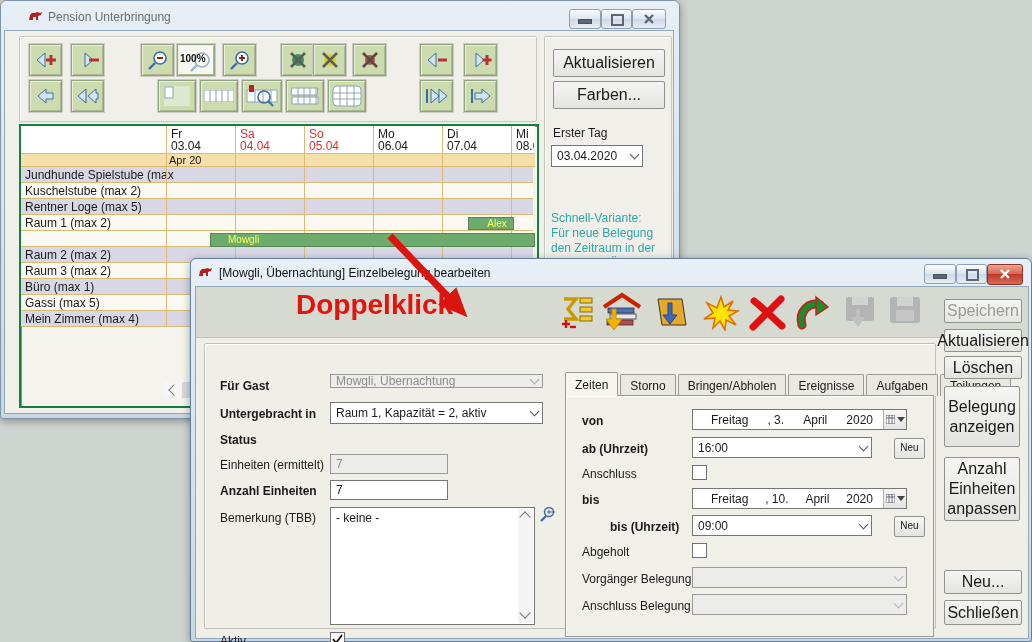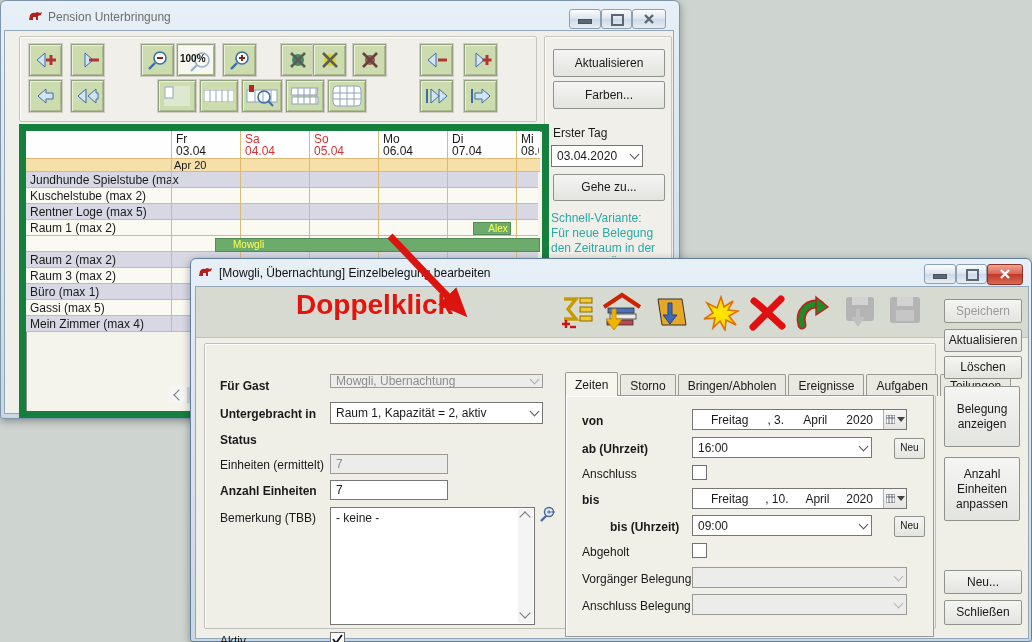--- a/index.html
+++ b/index.html
@@ -20,21 +20,21 @@
   
   .tbtn{position:absolute;width:31px;height:30px;background:#ccdcae;border:1px solid #93a183;
         box-shadow:inset 1px 1px 0 #e9f1da,inset -1px -1px 0 #aab98e,0 0 0 1px #cdcdc5;}
   .tbtn svg{position:absolute;left:50%;top:50%;transform:translate(-50%,-50%);}
   .tbtn.white{background:#f7f7f2;}
   .zl{position:absolute;left:2px;top:8px;font-size:10px;font-weight:bold;color:#111;}
   .gbox{position:absolute;border:1px solid #c6c6be;box-shadow:inset 1px 1px 0 #ffffff;border-radius:2px;}
   
   .btn{position:absolute;display:flex;align-items:center;justify-content:center;text-align:center;
        background:linear-gradient(#f5f5f3,#e3e3df);border:1px solid #8e948c;border-radius:2px;
-       font-size:12px;color:#1a1a1a;line-height:1.25;}
+       font-size:16px;color:#1a1a1a;line-height:1.25;}
   .btn.disabled{color:#9a9a9a;}
   
   .row{position:absolute;left:20px;width:512px;height:16px;border-bottom:1px solid #ddba74;box-sizing:border-box;}
   .row .rl{position:absolute;left:4px;top:1px;white-space:nowrap;overflow:hidden;width:150px;}
   .vline{position:absolute;width:1px;background:#ddba74;}
   .daytxt{position:absolute;font-size:12px;line-height:13px;white-space:nowrap;overflow:hidden;}
   .red{color:#d8302f;}
   .bar-ev{position:absolute;background:#6dab6d;border:1px solid #558a55;box-sizing:border-box;
           color:#ffff55;font-size:10px;line-height:11px;padding-left:3px;overflow:hidden;white-space:nowrap;}
   
@@ -216,29 +216,28 @@
       <div class="gbox" style="left:539px;top:5px;width:126px;height:368px;"></div>
       <div class="btn" style="left:548px;top:18px;width:110px;height:26px;">Aktualisieren</div>
       <div class="btn" style="left:548px;top:50px;width:110px;height:26px;">Farben...</div>
       <span class="lbl" style="left:548px;top:95px;">Erster Tag</span>
       <div class="combo" style="left:546px;top:114px;width:92px;height:22px;">
         <span class="val">03.04.2020</span>
         <span class="dd">
             <span class="chev"></span>
           </span>
       </div>
-      <div class="btn" style="left:548px;top:143px;width:110px;height:25px;">Gehe zu...</div>
       <div class="abs teal" style="left:546px;top:180px;width:122px;line-height:15px;">
         <span style="display:block">Schnell-Variante:</span>
         <span style="display:block">Für neue Belegung</span>
         <span style="display:block">den Zeitraum in der</span>
         <span style="display:block">grafischen Übersicht</span>
       </div>
 
-      <div class="abs" style="left:14px;top:93px;width:516px;height:280px;background:#f4f3ec;border:7px solid #15803d;box-shadow:inset 1px 1px 0 #8d8d85;">
+      <div class="abs" style="left:14px;top:93px;width:516px;height:280px;background:#f4f3ec;border:2px solid #15803d;box-shadow:inset 1px 1px 0 #8d8d85;">
 
         <div class="abs" style="left:0;top:0;width:514px;height:27px;background:#fff;"></div>
         <span class="daytxt" style="left:150px;top:2px;"><span>Fr</span></span>
         <span class="daytxt" style="left:150px;top:14px;"><span>03.04</span></span>
         <span class="daytxt red" style="left:219px;top:2px;"><span>Sa</span></span>
         <span class="daytxt red" style="left:219px;top:14px;"><span>04.04</span></span>
         <span class="daytxt red" style="left:288px;top:2px;"><span>So</span></span>
         <span class="daytxt red" style="left:288px;top:14px;"><span>05.04</span></span>
         <span class="daytxt" style="left:357px;top:2px;"><span>Mo</span></span>
         <span class="daytxt" style="left:357px;top:14px;"><span>06.04</span></span>
@@ -282,21 +281,21 @@
             <span class="rl">Mein Zimmer (max 4)</span>
           </div>
 
         <div class="vline" style="left:145px;top:0;height:201px;"></div>
         <div class="vline" style="left:214px;top:0;height:201px;"></div>
         <div class="vline" style="left:283px;top:0;height:201px;"></div>
         <div class="vline" style="left:352px;top:0;height:201px;"></div>
         <div class="vline" style="left:421px;top:0;height:201px;"></div>
         <div class="vline" style="left:490px;top:0;height:201px;"></div>
 
-        <div class="bar-ev" style="left:447px;top:91px;width:38px;height:13px;text-align:center;padding-left:12px;">Alex</div>
+        <div class="bar-ev" style="left:447px;top:91px;width:46px;height:13px;text-align:center;padding-left:12px;">Alex</div>
         <div class="bar-ev" style="left:189px;top:107px;width:325px;height:14px;padding-left:17px;">Mowgli</div>
 
         <div class="abs" style="left:143px;top:256px;width:371px;height:16px;background:#f1f1f1;">
           <div class="abs" style="left:0;top:0;width:17px;height:16px;background:#f6f6f6;display:flex;">
             <span class="scroll-chev" style="transform:rotate(135deg);margin-left:6px;"></span>
           </div>
           <div class="abs" style="left:18px;top:0;width:70px;height:16px;background:#d9d9d9;"></div>
         </div>
       </div>
     </div>

